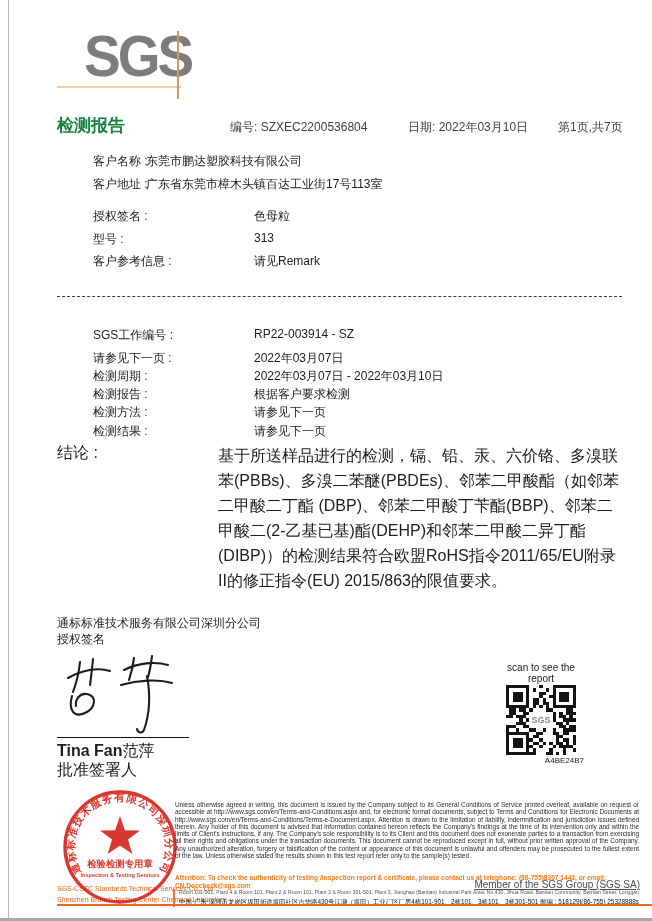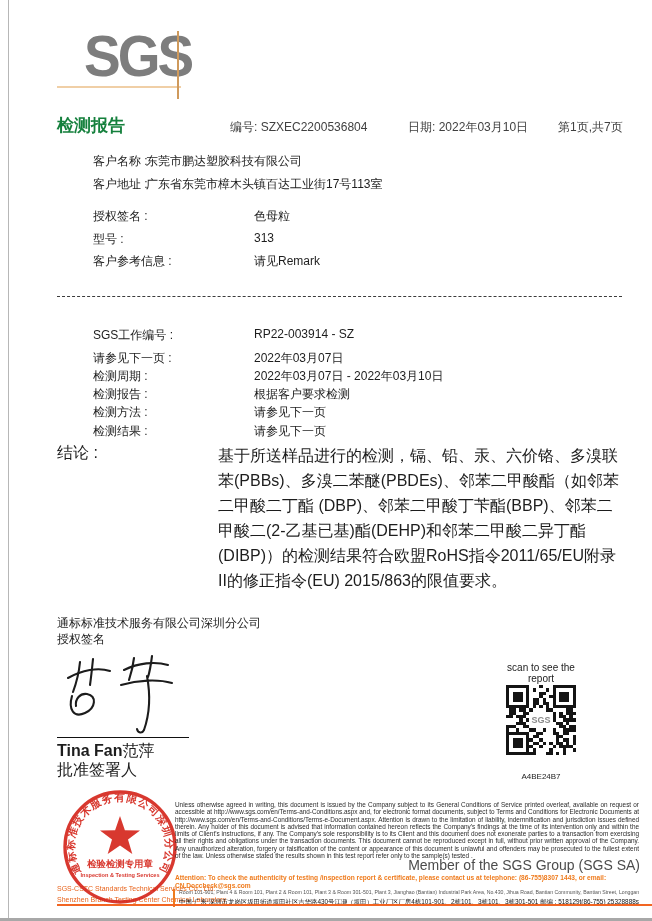--- a/index.html
+++ b/index.html
@@ -34,38 +34,38 @@
   .sig-auth{position:absolute;left:57px;top:631px;font-size:12px;}
   .sig-svg{position:absolute;left:60px;top:652px;}
   .sig-line{position:absolute;left:57px;top:737px;width:132px;border-top:1.5px solid #111;}
   .sig-name{position:absolute;left:57px;top:741px;font-size:16px;}
   .sig-name b{font-weight:700;}
   .sig-role{position:absolute;left:57px;top:760px;font-size:16px;}
 
   
   .qr-wrap{position:absolute;left:498px;top:662px;width:86px;text-align:center;}
   .qr-cap{font-size:10px;color:#222;}
-  .qr-id{font-size:8px;color:#222;margin-top:17px;}
+  .qr-id{font-size:8px;color:#222;margin-top:1px;text-align:right;}
   .qr-svg{width:70px;height:70px;display:block;margin:1px auto 0;background:#fff;}
 
   
   .stamp{position:absolute;left:61px;top:788px;opacity:.92;}
   .corp-en{position:absolute;left:57px;top:883px;width:205px;font-size:7px;line-height:11px;
            color:#e8641c;}
   .legal{position:absolute;left:175px;top:801px;width:464px;font-size:6.4px;line-height:7.3px;
          color:#2b2b2b;text-align:justify;}
   .attention{position:absolute;left:175px;top:874px;width:464px;font-size:6.6px;line-height:7.5px;
              color:#ef7b1d;font-weight:700;}
   .addr{position:absolute;left:173px;top:889px;width:466px;border-left:2px solid #ef7b1d;
         padding-left:4px;box-sizing:border-box;}
   .addr-en{font-size:5.2px;color:#555;white-space:nowrap;overflow:hidden;}
   .addr-cn{font-size:6.4px;color:#111;margin-top:3px;white-space:nowrap;overflow:hidden;
            display:flex;justify-content:space-between;}
   .footer-line{position:absolute;left:57px;top:904px;width:595px;height:2px;background:#f26522;}
-  .member{position:absolute;right:12px;top:857px;font-size:14px;color:#4c4c4c;}
+  .member{position:absolute;right:12px;top:879px;font-size:10px;color:#4c4c4c;text-decoration:underline;}
 </style>
 </head>
 <body>
 
 <div class="page">
   <div class="scan-left"></div>
   <div class="scan-bottom"></div>
 
   <div class="logo">SGS</div>
   <div class="logo-hline"></div>

